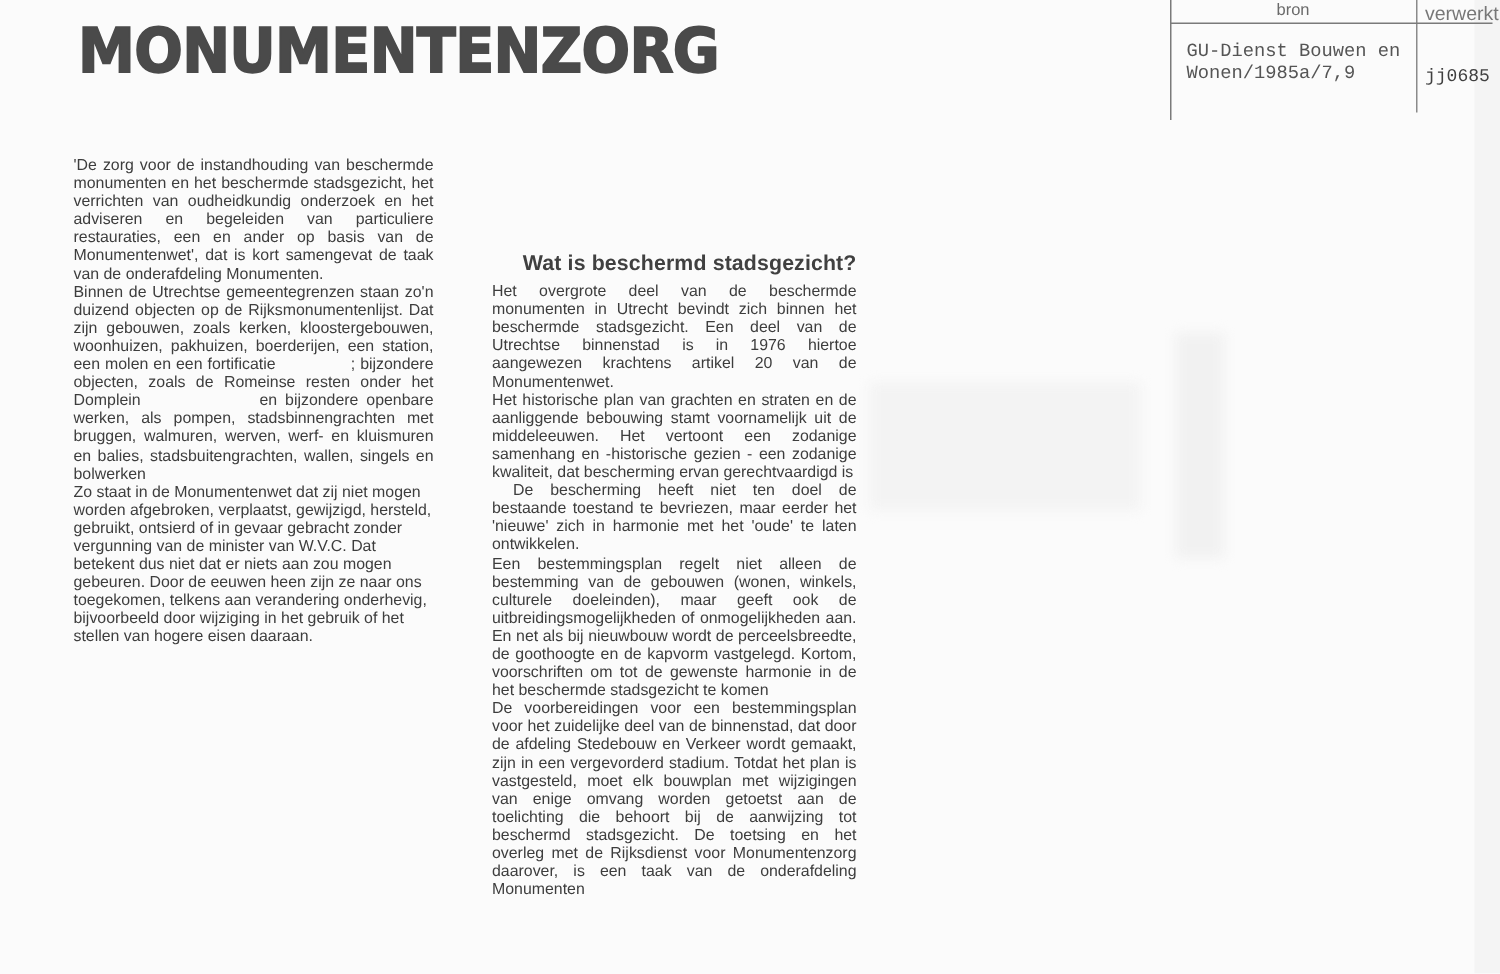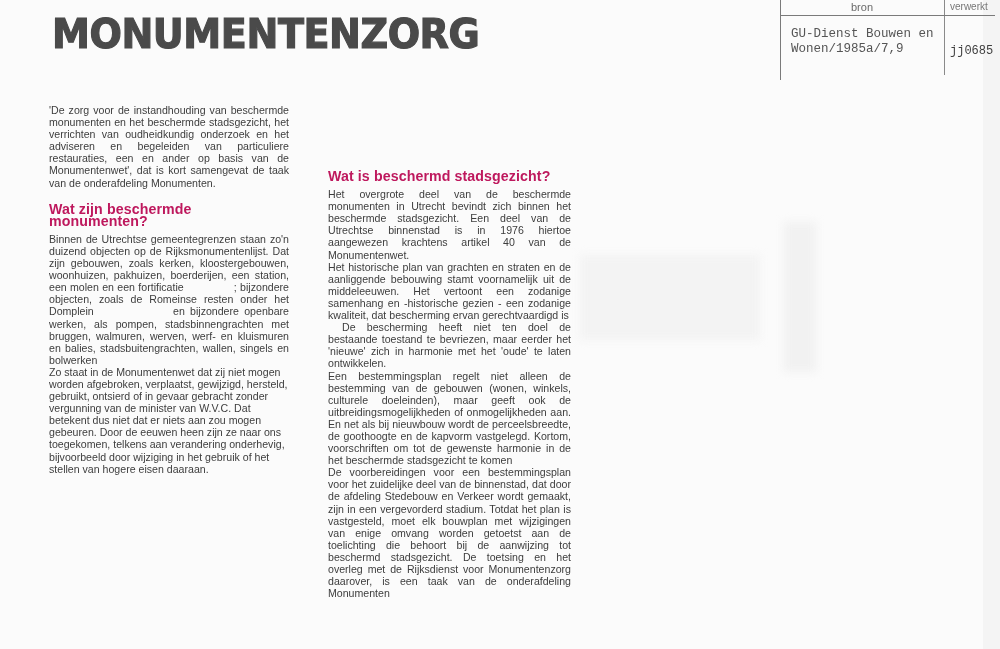--- a/index.html
+++ b/index.html
@@ -93,21 +93,21 @@
       top: 1px;
       width: 164px;
       text-align: center;
       font-size: 11px;
       color: #6a6a6a;
     }
     .src-table .hdr-verwerkt {
       position: absolute;
       left: 170px;
       top: 1px;
-      font-size: 10px;
+      font-size: 13px;
       color: #777;
     }
     .src-table .src-value {
       position: absolute;
       left: 11px;
       top: 27px;
       font-family: "Liberation Mono", monospace;
       font-size: 12.5px;
       line-height: 15px;
       color: #555;
@@ -139,23 +139,23 @@
       width: 240px;
     }
     .col-right {
       left: 328px;
       top: 146px;
       width: 243px;
     }
     .heading {
       font-size: 14.2px;
       font-weight: bold;
-      color: #be185d;
+      color: #404040;
       margin: 0 0 6px 0;
-      text-align: left;
+      text-align: right;
       letter-spacing: 0.1px;
     }
     .mt-intro-gap { margin-top: 14px !important; }
     .mt-para-gap { margin-top: 12px !important; }
     .indent { text-indent: 14px; }
     .last-line-left p:last-child { text-align: left; }
   </style>
 </head>
 <body>
 
@@ -171,25 +171,24 @@
   <div class="hline"></div>
   <div class="hdr-bron">bron</div>
   <div class="hdr-verwerkt">verwerkt</div>
   <div class="src-value">GU-Dienst Bouwen en
 Wonen/1985a/7,9</div>
   <div class="verwerkt-value">jj0685</div>
 </div>
 
 <div class="col col-left last-line-left">
   <p>'De zorg voor de instandhouding van beschermde monumenten en het beschermde stadsgezicht, het verrichten van oudheidkundig onderzoek en het adviseren en begeleiden van particuliere restauraties, een en ander op basis van de Monumentenwet', dat is kort samengevat de taak van de onderafdeling Monumenten.</p>
-  <h2 class="heading mt-intro-gap">Wat zijn beschermde monumenten?</h2>
   <p style="white-space: pre-wrap;">Binnen de Utrechtse gemeentegrenzen staan zo'n duizend objecten op de Rijksmonumentenlijst. Dat zijn gebouwen, zoals kerken, kloostergebouwen, woonhuizen, pakhuizen, boerderijen, een station, een molen en een fortificatie               ; bijzondere objecten, zoals de Romeinse resten onder het Domplein               en bijzondere openbare werken, als pompen, stadsbinnengrachten met bruggen, walmuren, werven, werf- en kluismuren en balies, stadsbuitengrachten, wallen, singels en bolwerken</p>
   <p>Zo staat in de Monumentenwet dat zij niet mogen worden afgebroken, verplaatst, gewijzigd, hersteld, gebruikt, ontsierd of in gevaar gebracht zonder vergunning van de minister van W.V.C. Dat betekent dus niet dat er niets aan zou mogen gebeuren. Door de eeuwen heen zijn ze naar ons toegekomen, telkens aan verandering onderhevig, bijvoorbeeld door wijziging in het gebruik of het stellen van hogere eisen daaraan.</p>
 </div>
 
 <div class="col col-right">
   <h2 class="heading">Wat is beschermd stadsgezicht?</h2>
-  <p>Het overgrote deel van de beschermde monumenten in Utrecht bevindt zich binnen het beschermde stadsgezicht. Een deel van de Utrechtse binnenstad is in 1976 hiertoe aangewezen krachtens artikel 40 van de Monumentenwet.</p>
+  <p>Het overgrote deel van de beschermde monumenten in Utrecht bevindt zich binnen het beschermde stadsgezicht. Een deel van de Utrechtse binnenstad is in 1976 hiertoe aangewezen krachtens artikel 20 van de Monumentenwet.</p>
   <p>Het historische plan van grachten en straten en de aanliggende bebouwing stamt voornamelijk uit de middeleeuwen. Het vertoont een zodanige samenhang en -historische gezien - een zodanige kwaliteit, dat bescherming ervan gerechtvaardigd is</p>
   <p class="indent">De bescherming heeft niet ten doel de bestaande toestand te bevriezen, maar eerder het 'nieuwe' zich in harmonie met het 'oude' te laten ontwikkelen.</p>
   <p>Een bestemmingsplan regelt niet alleen de bestemming van de gebouwen (wonen, winkels, culturele doeleinden), maar geeft ook de uitbreidingsmogelijkheden of onmogelijkheden aan. En net als bij nieuwbouw wordt de perceelsbreedte, de goothoogte en de kapvorm vastgelegd. Kortom, voorschriften om tot de gewenste harmonie in de het beschermde stadsgezicht te komen</p>
   <p style="text-align-last:left;">De voorbereidingen voor een bestemmingsplan voor het zuidelijke deel van de binnenstad, dat door de afdeling Stedebouw en Verkeer wordt gemaakt, zijn in een vergevorderd stadium. Totdat het plan is vastgesteld, moet elk bouwplan met wijzigingen van enige omvang worden getoetst aan de toelichting die behoort bij de aanwijzing tot beschermd stadsgezicht. De toetsing en het overleg met de Rijksdienst voor Monumentenzorg daarover, is een taak van de onderafdeling Monumenten</p>
 </div>
 
 </body></html>

